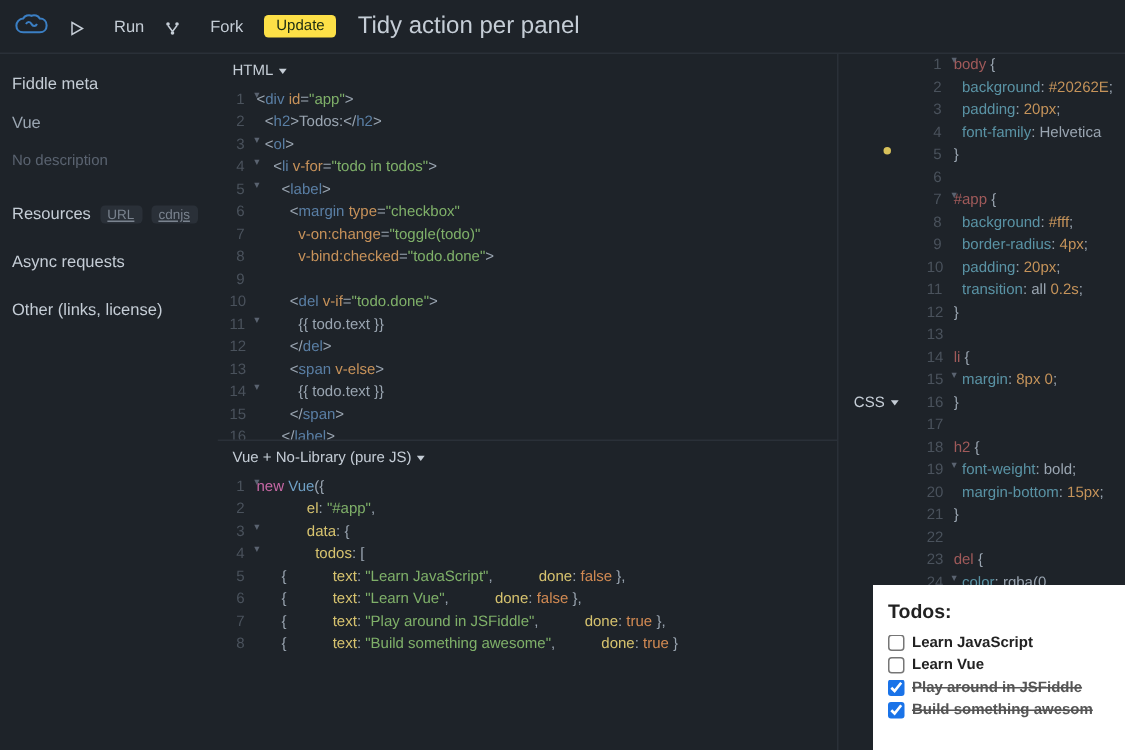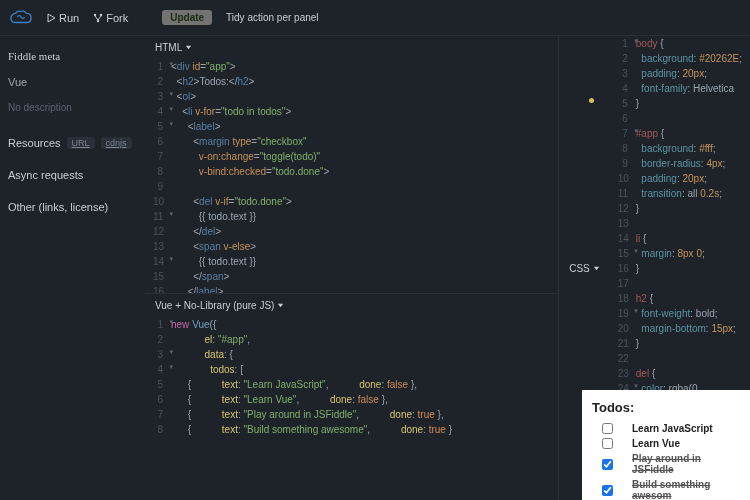--- a/index.html
+++ b/index.html
@@ -1,25 +1,25 @@
 <!DOCTYPE html>
 <html><head>
 <meta charset="utf-8">
 <style>
 * { margin: 0; padding: 0; box-sizing: border-box; font-family: -apple-system, BlinkMacSystemFont, "Segoe UI", sans-serif; }
 body { background: #1e2329; color: #9aa5b1; width: 750px; height: 500px; overflow: hidden; font-size: 11px; }
 .topbar { height: 36px; display: flex; align-items: center; padding: 0 10px; gap: 14px; border-bottom: 1px solid #2a3038; }
 .logo-icon svg { width: 22px; height: 16px; }
-.tbtn { display: flex; align-items: center; gap: 3px; color: #c5cdd6; cursor: pointer; font-size: 11px; }
+.tbtn { display: flex; align-items: flex-end; gap: 20px; color: #c5cdd6; cursor: pointer; font-size: 11px; }
 .tbtn svg { width: 10px; height: 10px; }
-.pill { background: #737373; color: #1a2b12; padding: 2px 8px; border-radius: 3px; font-size: 10px; font-weight: 700; margin-left: 20px; }
-.tidy { color: #c5cdd6; font-size: 10px; }
+.pill { background: #fde047; color: #1a2b12; padding: 2px 8px; border-radius: 3px; font-size: 10px; font-weight: 400; }
+.tidy { color: #c5cdd6; font-size: 16px; }
 .main { display: flex; height: calc(100% - 36px); }
 .sidebar { width: 145px; padding: 10px 8px; display: flex; flex-direction: column; gap: 4px; }
-.side-head { color: #c5cdd6; font-size: 11px; font-weight: 500; padding: 4px 0; font-family: Liberation Serif, serif; }
+.side-head { color: #c5cdd6; font-size: 11px; font-weight: 500; padding: 4px 0; }
 .side-input { color: #9aa5b1; font-size: 11px; padding: 6px 0; cursor: text; }
 .side-desc { color: #5a6370; font-size: 10px; padding: 4px 0 12px; cursor: text; }
 .side-item { color: #c5cdd6; font-size: 11px; padding: 8px 0; cursor: pointer; display: flex; align-items: center; gap: 6px; }
 .side-item .tag { background: #2a3038; color: #7a838f; padding: 1px 5px; border-radius: 3px; font-size: 9px; text-decoration: underline; }
 .editors { flex: 1; display: flex; overflow: hidden; }
 .left-col { width: 425px; display: flex; flex-direction: column; border-right: 1px solid #2a3038; }
 .right-col { flex: 1; display: flex; flex-direction: row; position: relative; }
 .panel-head { padding: 6px 10px; color: #c5cdd6; font-size: 10px; display: flex; align-items: center; gap: 3px; }
 .panel-head svg { width: 7px; height: 7px; }
 .editor { flex: 1; overflow: hidden; font-family: Menlo, Consolas, monospace; font-size: 10px; line-height: 1.5; padding: 0 8px; }
@@ -36,21 +36,21 @@
 .fn { color: #6fa0c5; } 
 .n { color: #c5935a; } 
 .v { color: #d28a53; } 
 .sel { color: #a05a5a; } 
 .pr { color: #5a93a5; } 
 .id { color: #d7c36f; padding-left: 28px; } 
 .dot { position: absolute; width: 5px; height: 5px; background: #d8c15a; border-radius: 50%; right: 156px; top: 62px; }
 .output { position: absolute; bottom: 0; right: 0; width: 168px; height: 110px; background: #fff; color: #222; padding: 10px; font-size: 11px; overflow: hidden; }
 .output h2 { font-size: 13px; margin-bottom: 6px; font-weight: 700; }
 .output ol { list-style: none; }
-.output li { display: flex; align-items: center; gap: 19px; padding: 2px 0; font-weight: 600; font-size: 10px; margin-left: 10px; }
+.output li { display: flex; align-items: center; gap: 5px; padding: 2px 0; font-weight: 600; font-size: 10px; }
 .output li.done span { text-decoration: line-through; color: #555; }
 .output input[type=checkbox] { width: 11px; height: 11px; accent-color: #1a73e8; }
 </style>
 </head>
 <body>
 
 <div class="topbar">
   <span class="logo-icon">
     <svg viewBox="0 0 24 16">
         <path d="M6 4 C3 4 1 7 1 9 C1 12 3 14 6 14 L18 14 C21 14 23 12 23 9 C23 6 21 4 18 4 C17 2 14 1 12 2 C10 1 7 2 6 4 Z" fill="none" stroke="#3b7fc4" stroke-width="1.5"></path>

